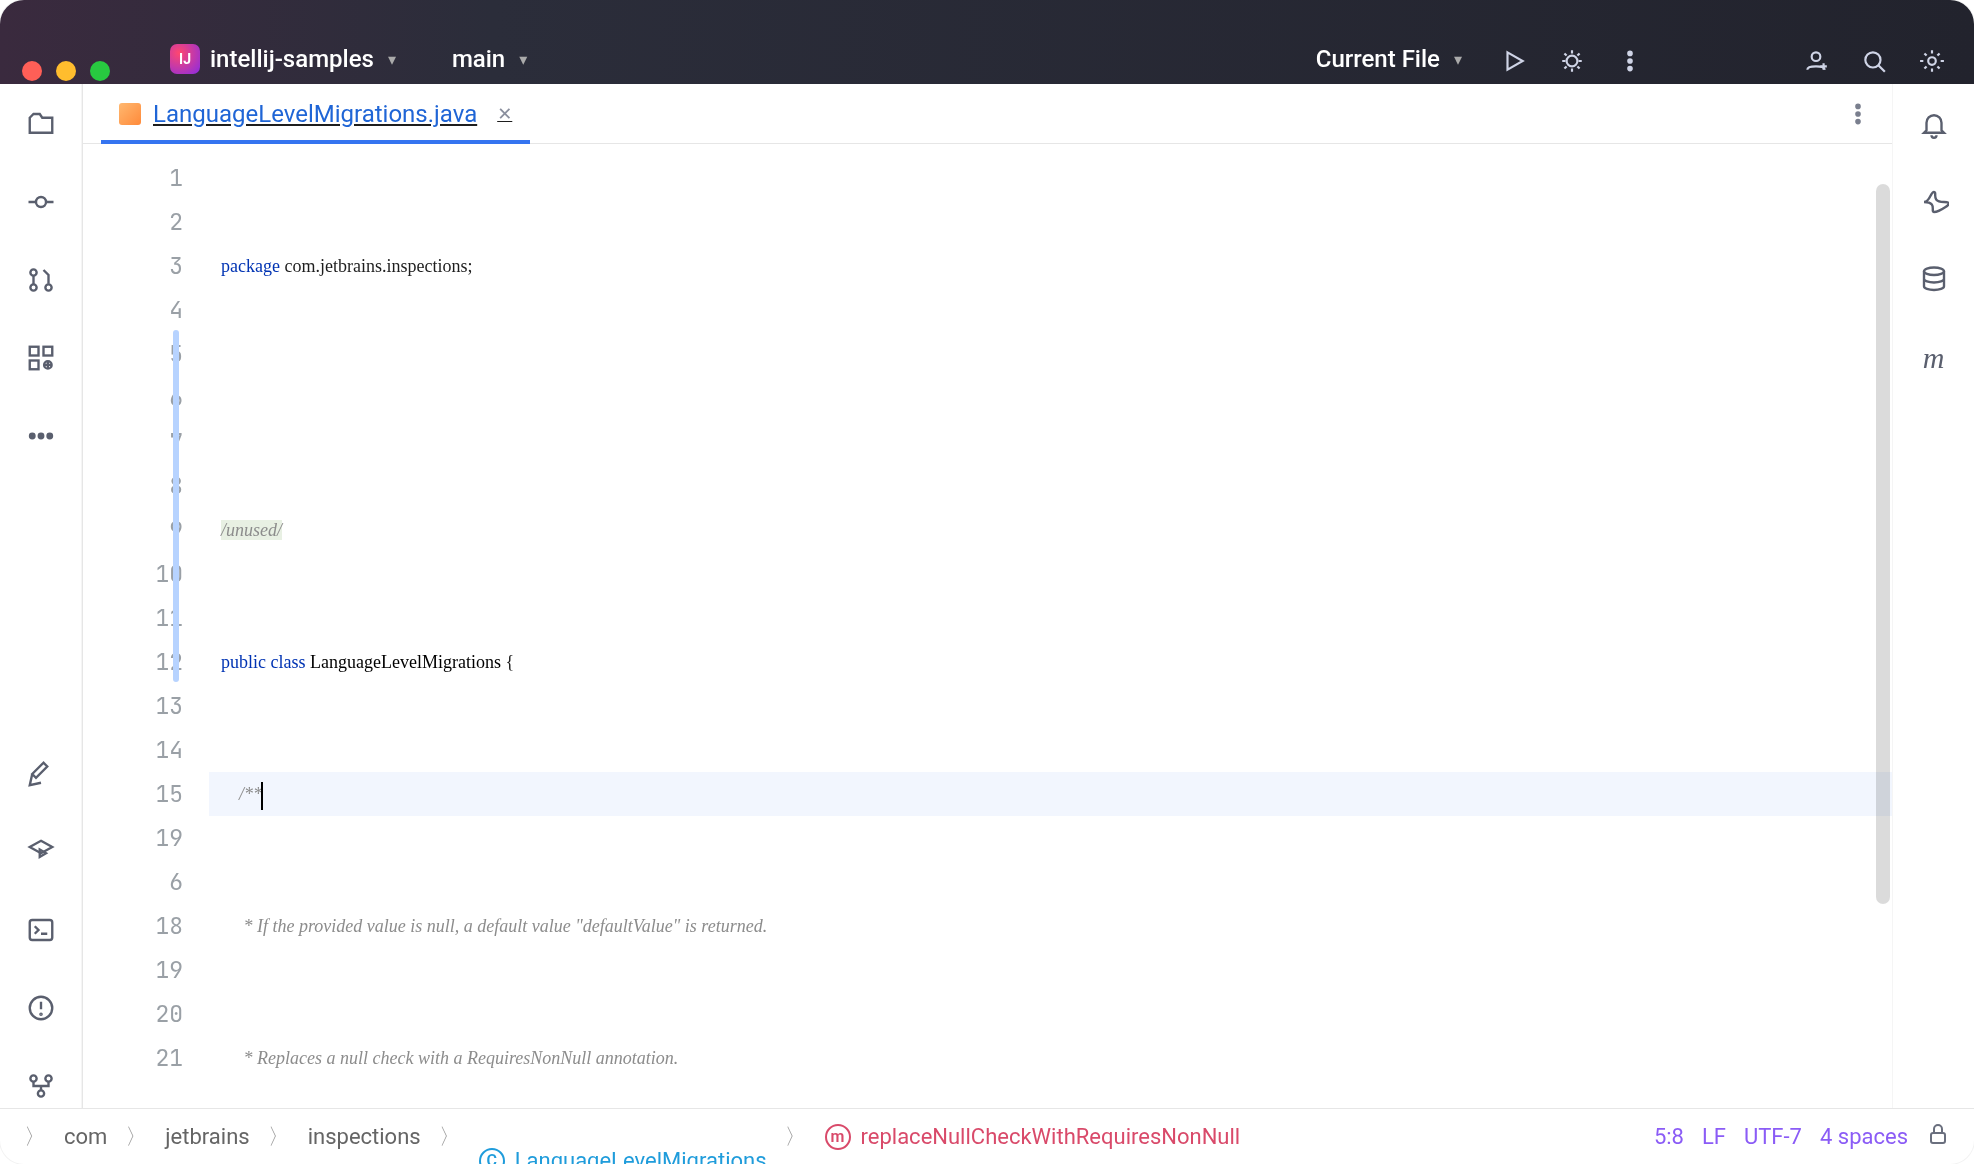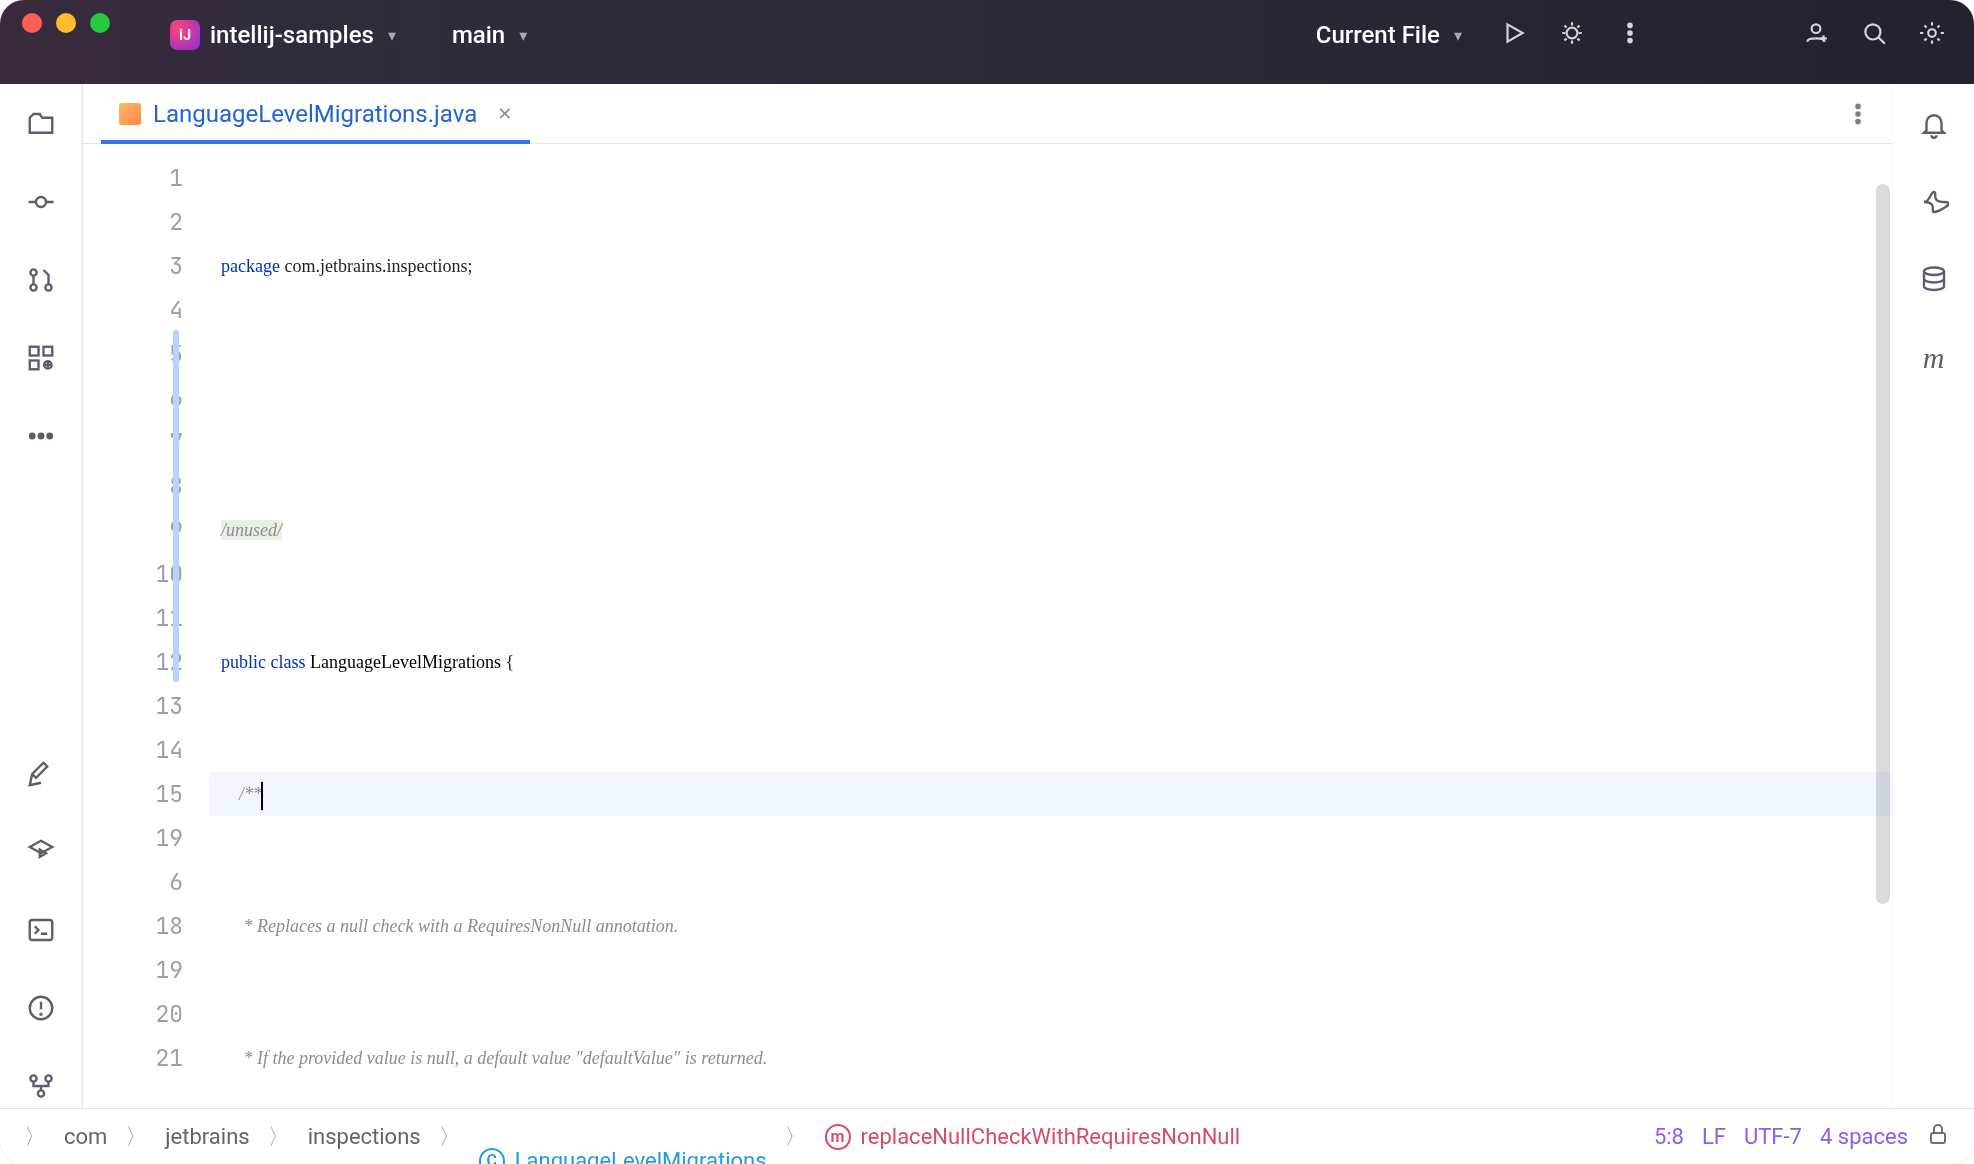--- a/index.html
+++ b/index.html
@@ -40,22 +40,22 @@
     background: var(--body-bg);
     display:flex;
     flex-direction:column;
     box-shadow: 0 0 0 1px rgba(0,0,0,0.05);
   }
   .titlebar {
     height: 84px;
     background: linear-gradient(90deg, #3a2a3e 0%, #2b2d3a 25%, #22232d 100%);
     color: var(--titlebar-fg);
     display:flex;
-    align-items:flex-start;
-    padding: 13px 22px;
+    align-items:flex-end;
+    padding: 3px 22px;
     gap: 18px;
     flex-shrink:0;
   }
   .traffic { display:flex; gap:14px; margin-right:28px; }
   .dot { width:20px; height:20px; border-radius:50%; }
   .dot.red { background:#ff5f57; }
   .dot.yellow { background:#ffbd2e; }
   .dot.green { background:#28c940; }
   .tb-pill {
     height:44px; display:flex; align-items:center; gap:10px;
@@ -89,20 +89,21 @@
   .rail-icon svg { width:30px;height:30px; stroke:currentColor; fill:none; stroke-width:1.9; }
   .rail-icon.italic-m { font-family: Georgia, serif; font-style: italic; font-size:30px; color:#5a5f6e; }
 
   .center {
     flex:1; display:flex; flex-direction:column; min-width:0;
     border-left:1px solid var(--sidebar-border);
   }
   .tabs {
     height:60px; display:flex; align-items:stretch; padding-left:18px;
     border-bottom:1px solid var(--sidebar-border);
+    text-decoration:underline;
   }
   .tab {
     display:flex; align-items:center; gap:12px; padding:0 18px;
     font-size:24px; color:#1f65d6; position:relative;
   }
   .tab.active::after {
     content:""; position:absolute; left:0; right:0; bottom:-1px; height:4px;
     background:var(--tab-active-underline);
   }
   .file-glyph { width:22px;height:22px;border-radius:3px;background:linear-gradient(135deg,#ffb870,#ff8a3a);display:inline-block; }
@@ -349,22 +350,22 @@
           <div>19</div>
           <div>20</div>
           <div>21</div>
         </div>
         <div class="code">
           <div class="code-line"><span class="kw">package</span><span> com.jetbrains.inspections;</span></div>
           <div class="code-line"></div>
           <div class="code-line"><span class="unused">/unused/</span></div>
           <div class="code-line"><span class="kw">public</span> <span class="kw">class</span> <span class="cls">LanguageLevelMigrations</span><span> {</span></div>
           <div class="code-line caret"><span class="cmt caret-bar">    /**</span></div>
+          <div class="code-line"><span class="cmt">     * If the provided value is null, a default value "defaultValue" is returned.</span></div>
           <div class="code-line"><span class="cmt">     * Replaces a null check with a RequiresNonNull annotation.</span></div>
-          <div class="code-line"><span class="cmt">     * If the provided value is null, a default value "defaultValue" is returned.</span></div>
           
           
           
           
           
           
           
           
           
           

